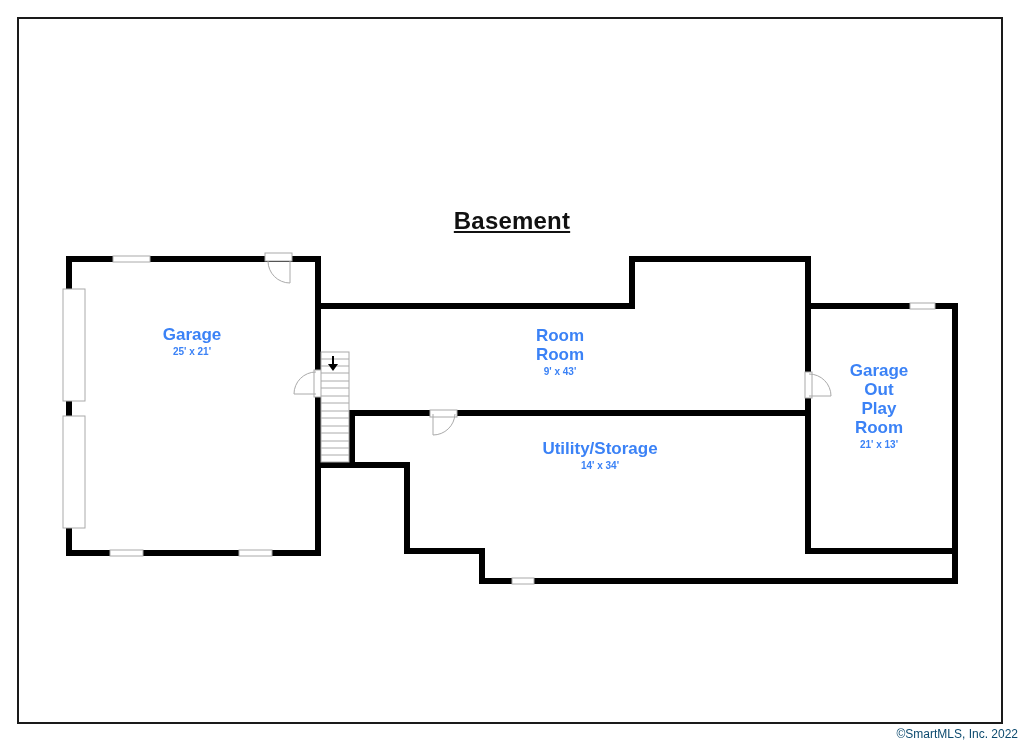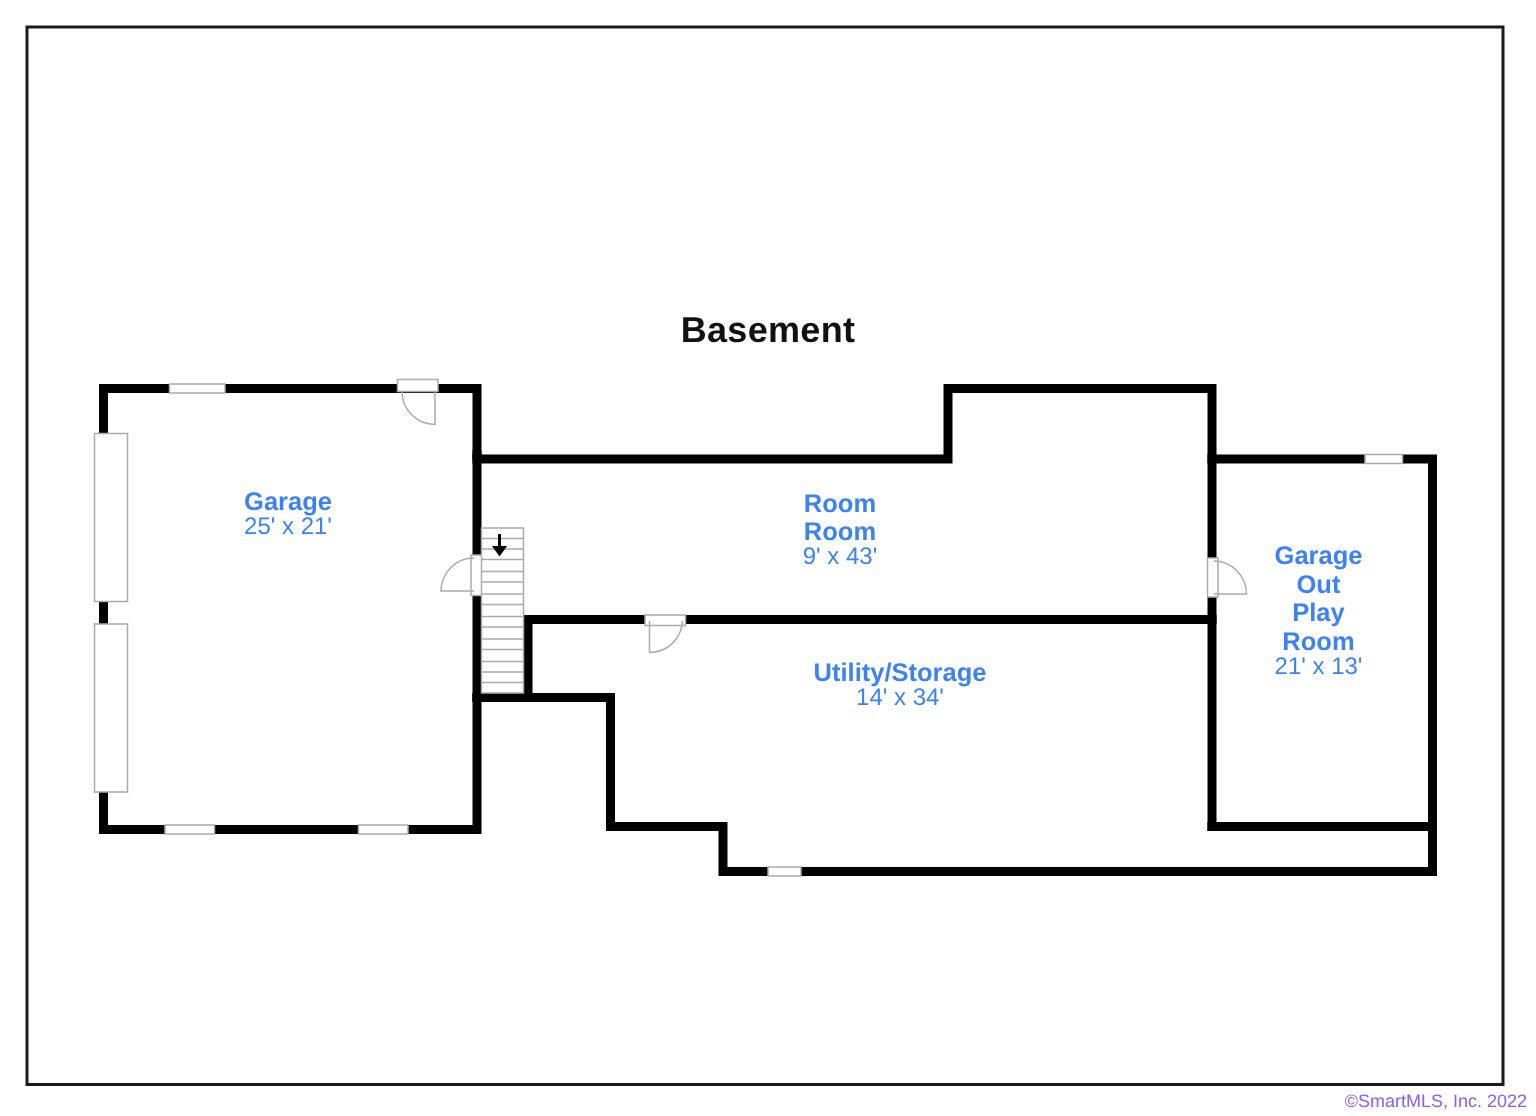--- a/index.html
+++ b/index.html
@@ -34,44 +34,46 @@
     .title {
       position: absolute;
       left: 0;
       width: 1024px;
       top: 207px;
       text-align: center;
       font-weight: bold;
       font-size: 24px;
       color: #111;
       letter-spacing: 0.2px;
+      text-decoration: underline;
     }
     .room-label {
       position: absolute;
       text-align: center;
       color: #3b82f6;
       line-height: 1.0;
     }
     .room-name {
       font-weight: bold;
       font-size: 17px;
       display: block;
       line-height: 19px;
     }
     .room-dim {
-      font-size: 16px;
+      font-size: 10px;
       display: block;
       line-height: 16px;
+      font-weight: bold;
     }
     .copyright {
       position: absolute;
       right: 6px;
       top: 727px;
       font-size: 12px;
-      color: #8b5cf6;
+      color: #0c4a6e;
     }
   </style>
 </head>
 <body>
 
 <div class="frame"></div>
 
 <svg class="plan" viewBox="0 0 1024 744" xmlns="http://www.w3.org/2000/svg">
 
   <g fill="none" stroke="#000" stroke-width="6" stroke-linejoin="miter" stroke-linecap="square">

